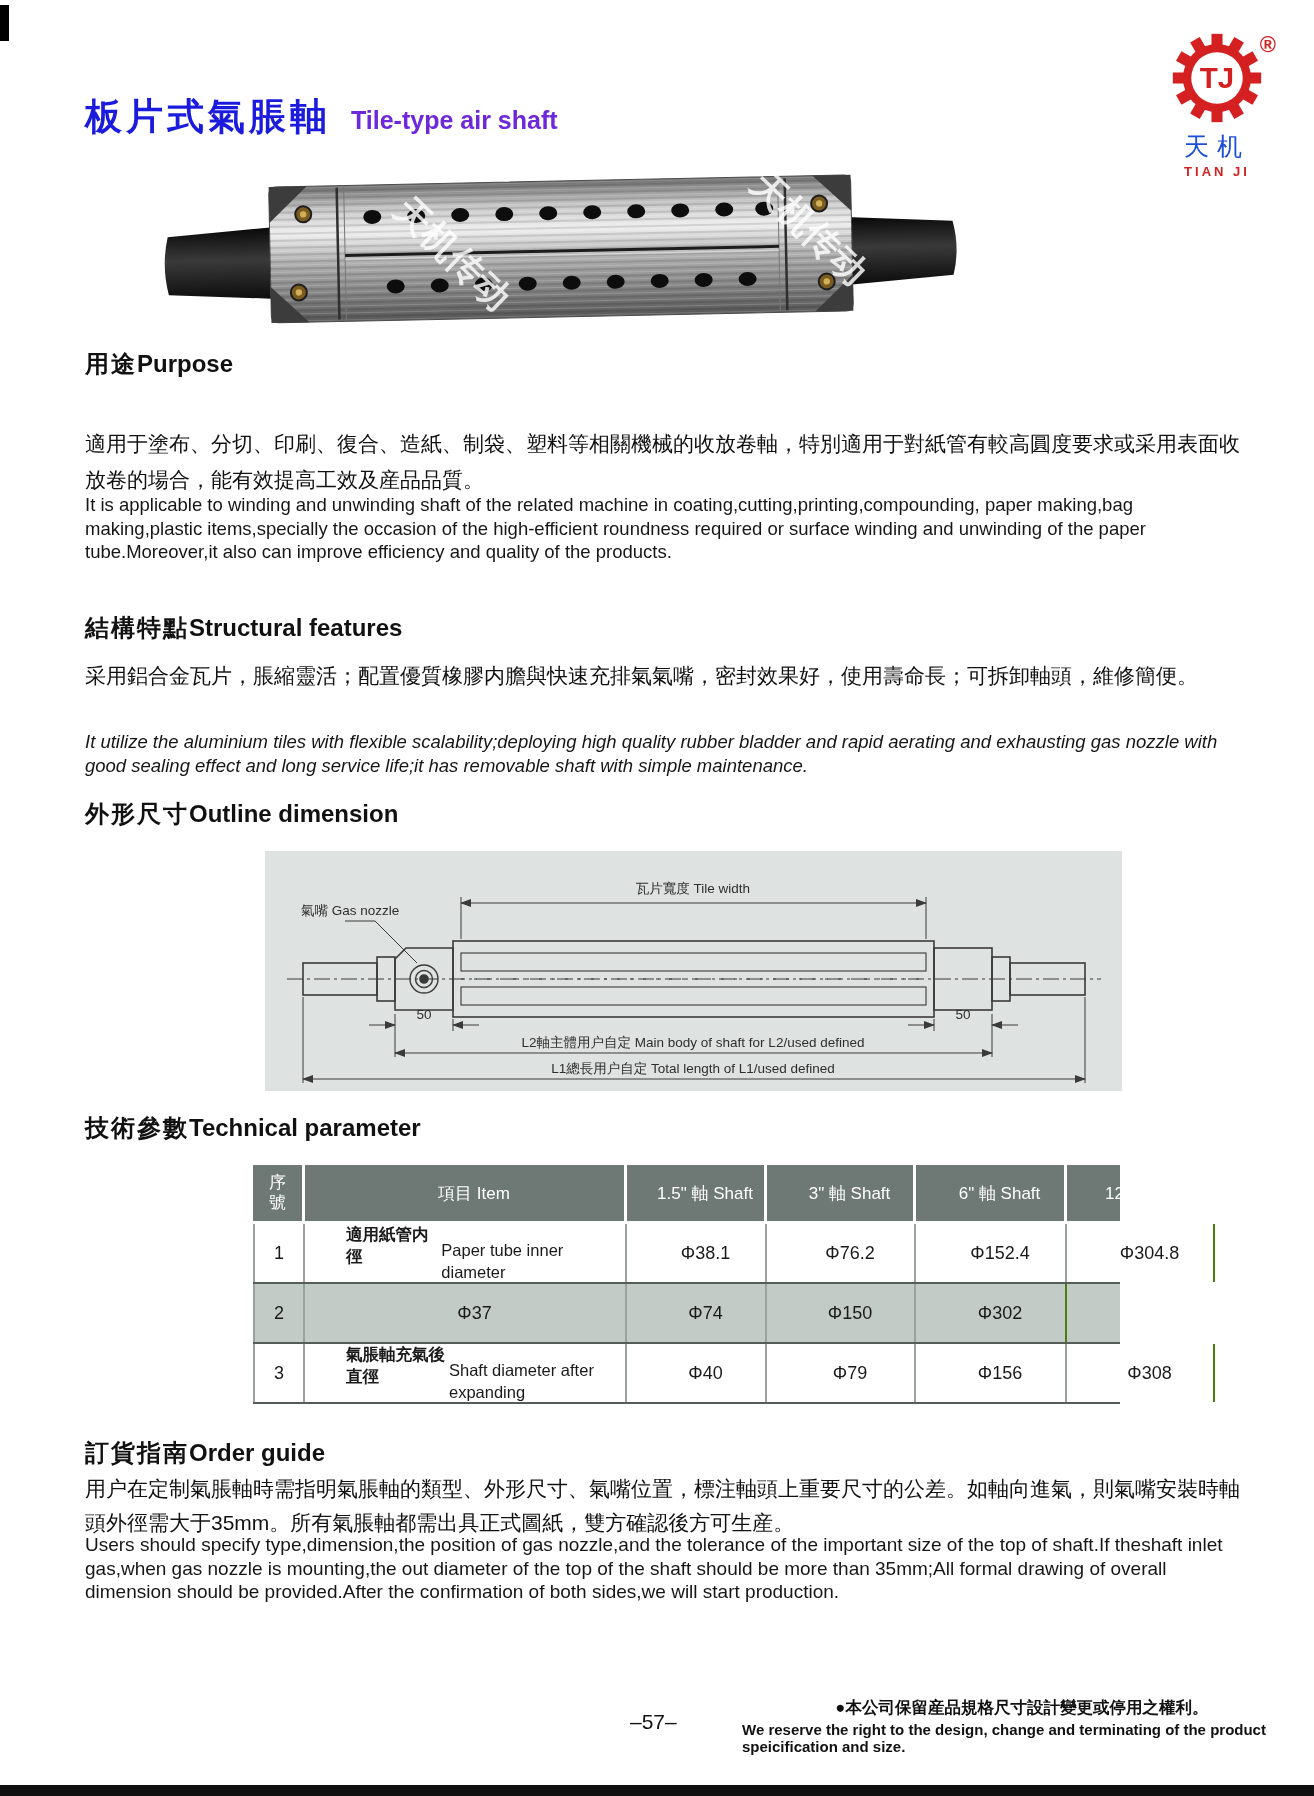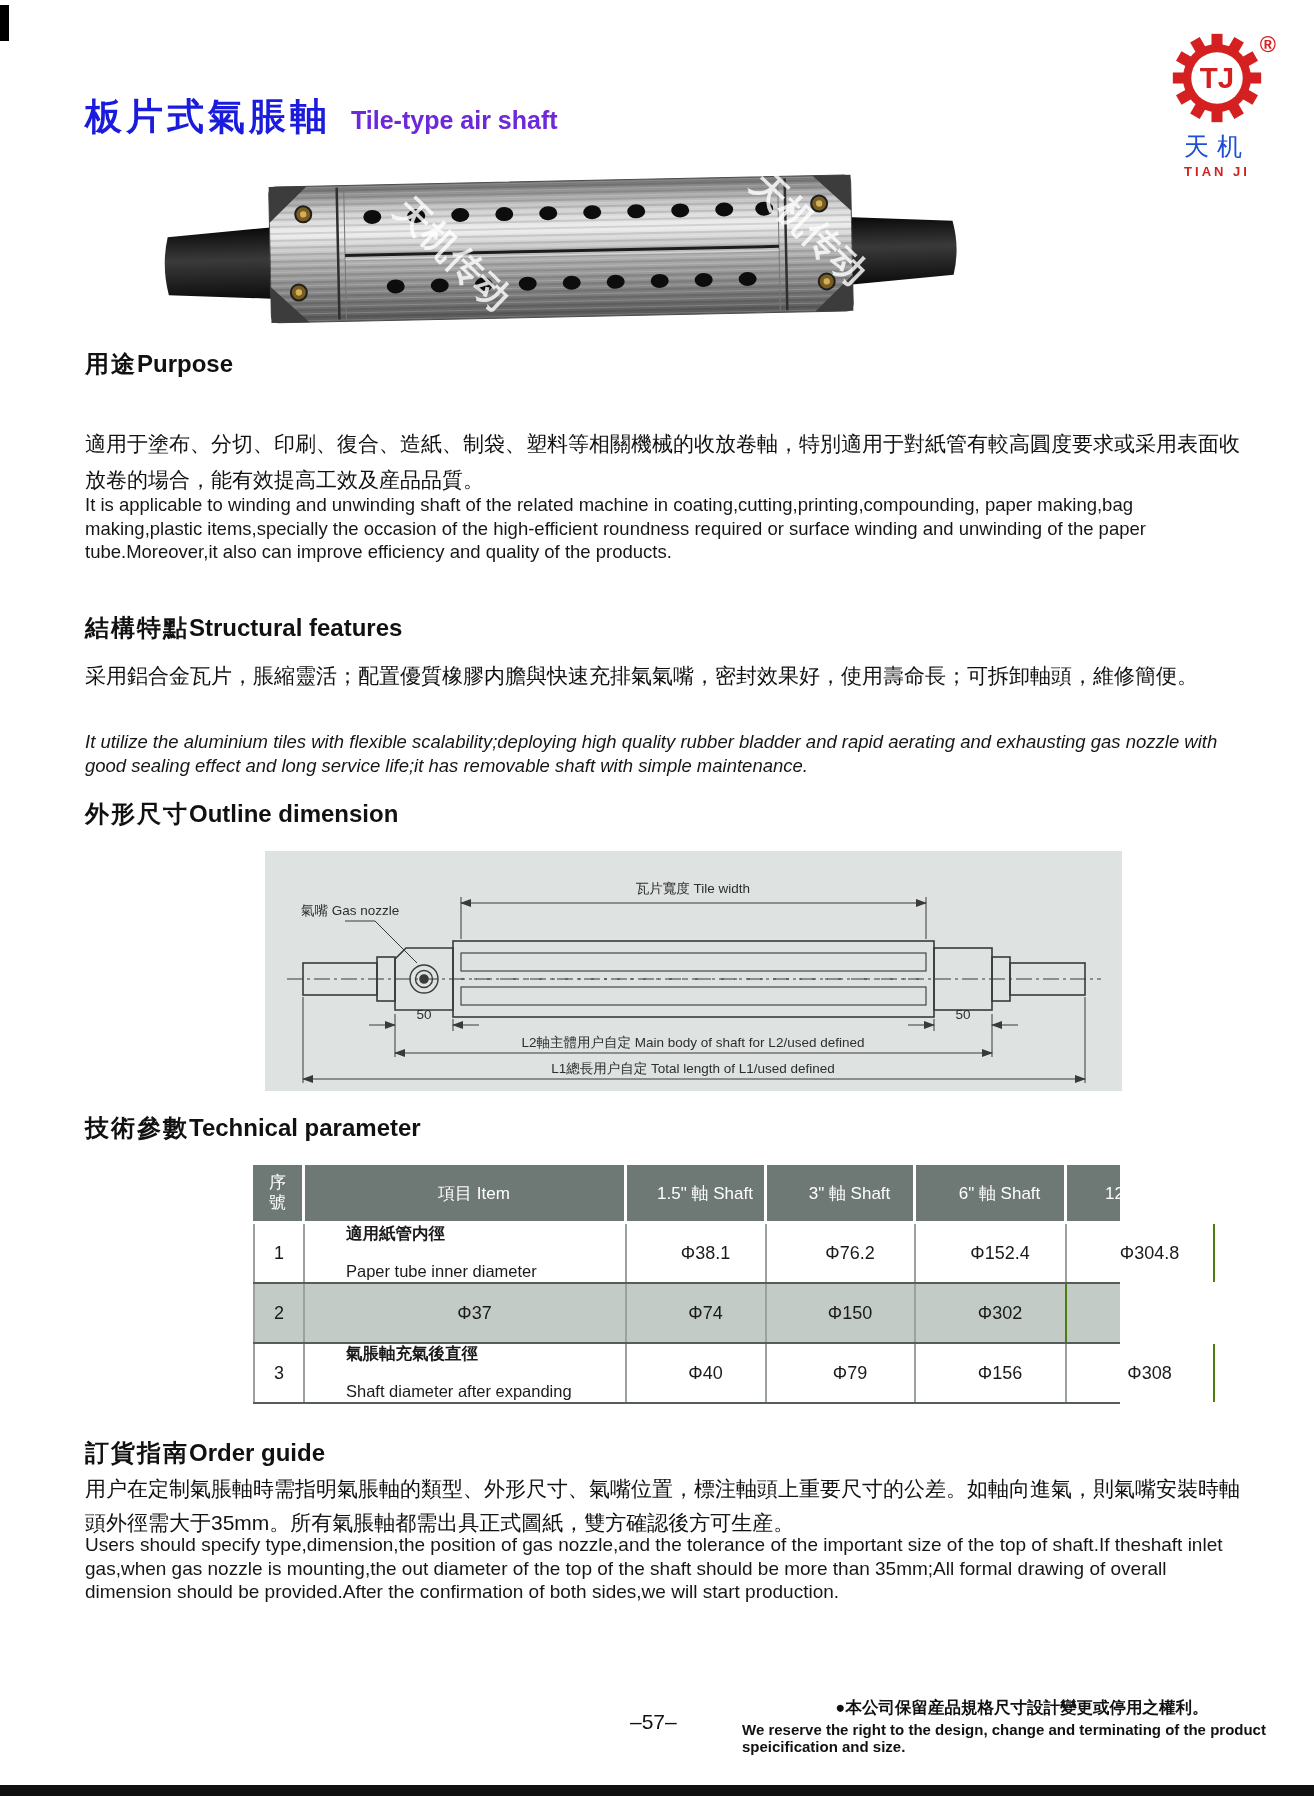--- a/index.html
+++ b/index.html
@@ -32,21 +32,21 @@
   .t-head{background:#6e7875;color:#fff;border-bottom:3px solid #ffffff;}
   .t-head .c{height:56px;border-right:3px solid #fff;font-size:17px;}
   .t-head .c:last-child{border-right:none;}
   .t-body{border-bottom:2px solid #565c58;background:#fff;}
   .t-body.alt{background:#c3cbc7;}
   .t-body .c{height:58px;border-right:2px solid #9ba19c;font-size:18px;}
   .t-body .c:first-child{border-left:2px solid #9ba19c;}
   .t-body .c:last-child{border-right:2px solid #4d7c0f;}
   .c{display:flex;align-items:center;justify-content:center;}
   .c-seq-head{width:22px;margin:0 auto;line-height:1.2;word-break:break-all;text-align:center;}
-  .c-item{flex-direction:column;align-items:flex-start;justify-content:center;padding-left:22px;line-height:1.32;}
+  .c-item{flex-direction:row;align-items:flex-start;justify-content:center;padding-left:22px;line-height:1.32;}
   .c-item .l1{font-weight:bold;font-size:16.5px;}
   .c-item .l2{font-size:16.5px;margin-top:16px;}
   
   .foot-num{left:630px;top:1710px;font-size:21px;color:#111;}
   .foot-notes{left:742px;top:1697px;width:560px;}
   .foot-zh{font-size:16.5px;font-weight:bold;color:#111;text-align:center;}
   .foot-en{font-size:15px;font-weight:bold;color:#111;margin-top:2px;}
   .bottom-bar{left:0;top:1785px;width:1314px;height:11px;background:#101010;}
   svg text{font-family:"Liberation Sans",sans-serif;}
 </style>

